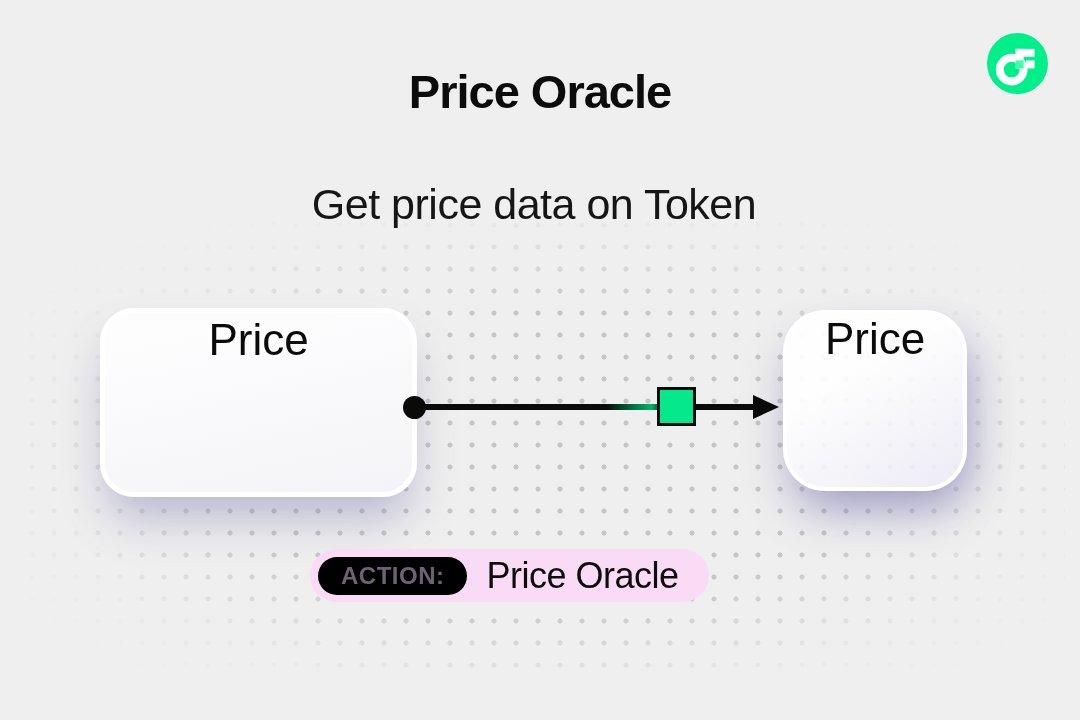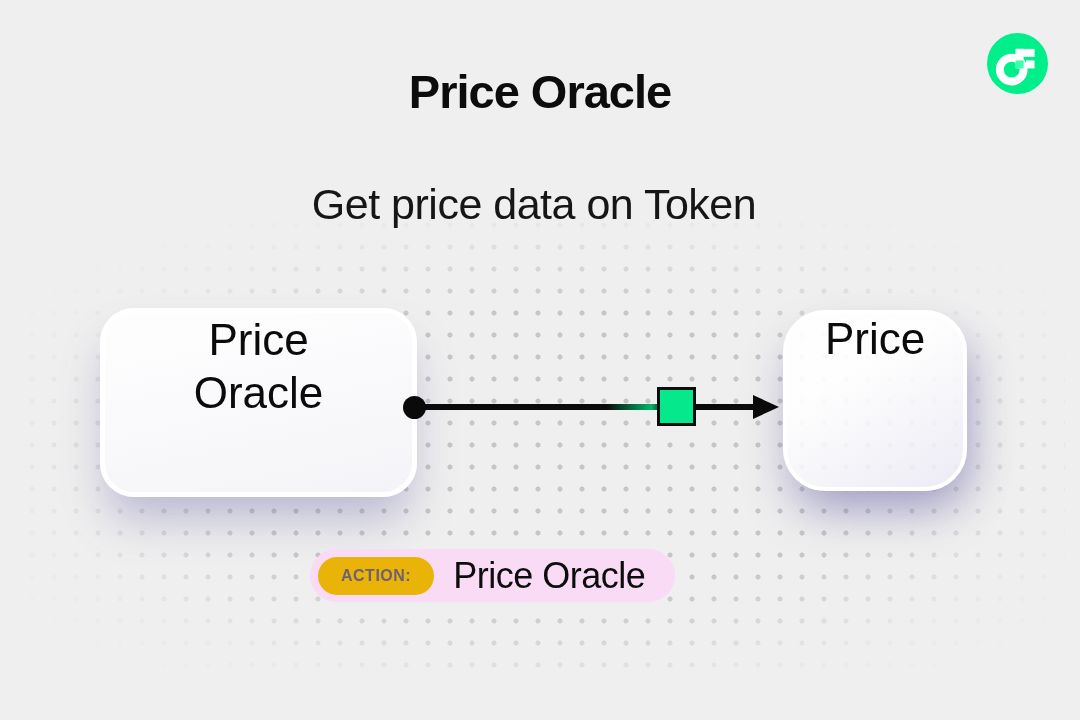--- a/index.html
+++ b/index.html
@@ -145,22 +145,22 @@
     border-radius: 27px;
     background: #f9dbf5;
     z-index: 5;
   }
   .action-label {
     display: inline-flex;
     align-items: center;
     height: 38px;
     padding: 0 23px;
     border-radius: 19px;
-    background: #eab308;
-    font-size: 16px;
+    background: #000000;
+    font-size: 24px;
     font-weight: 700;
     letter-spacing: 0.5px;
     color: #6e6175;
   }
   .action-value {
     margin-left: 19px;
     font-size: 36px;
     font-weight: 400;
     letter-spacing: -0.5px;
     color: #0d0d0d;
@@ -182,21 +182,20 @@
     <rect x="64" y="45" width="14" height="13" fill="#ffffff"></rect>
     <rect x="47" y="45" width="13" height="13" fill="#3dffac"></rect>
   </svg>
 
   <h1 class="title">Price Oracle</h1>
   <div class="subtitle">Get price data on Token</div>
 
   <div class="node node-source">
     <div>
       <span class="node-line">Price</span>
-      <span class="node-line">Oracle</span>
     </div>
   </div>
 
   <div class="edge-start-dot"></div>
   <div class="edge-line"></div>
   <div class="edge-marker"></div>
   <div class="edge-arrowhead"></div>
 
   <div class="node node-target">
     <span>Price</span>

